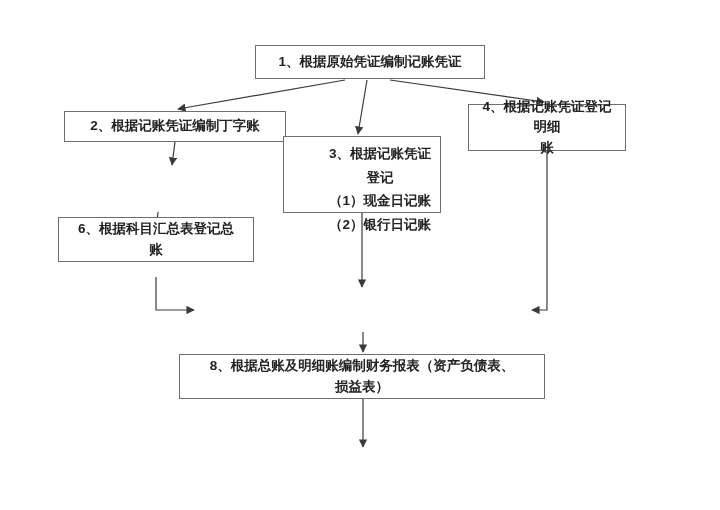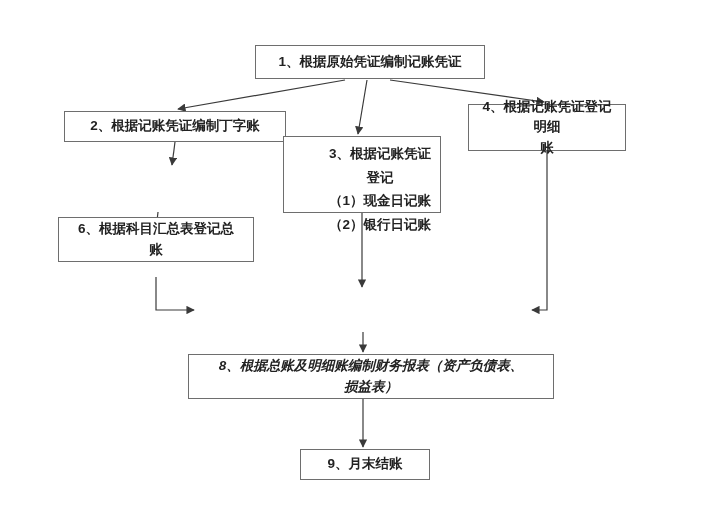--- a/index.html
+++ b/index.html
@@ -40,21 +40,21 @@
   }
   #node1 { left: 255px; top: 45px;  width: 230px; height: 34px; }
   #node2 { left: 64px;  top: 111px; width: 222px; height: 31px; }
   #node3 { left: 283px; top: 136px; width: 158px; height: 77px;
            justify-content: flex-start; align-items: flex-start;
            text-align: center; line-height: 1.75; padding-top: 5px; padding-left: 44px; }
   #node4 { left: 468px; top: 104px; width: 158px; height: 47px; }
   #node5 { left: 68px;  top: 167px; width: 204px; height: 45px; }
   #node6 { left: 58px;  top: 217px; width: 196px; height: 45px; }
   #node7 { left: 196px; top: 289px; width: 334px; height: 43px; }
-  #node8 { left: 188px; top: 354px; width: 366px; height: 45px; font-style: italic; }
+  #node8 { left: 179px; top: 354px; width: 366px; height: 45px; }
   #node9 { left: 300px; top: 449px; width: 130px; height: 31px; }
 </style>
 </head>
 <body>
 
 <div class="canvas">
 
   <svg class="connectors" width="720" height="510" viewBox="0 0 720 510" xmlns="http://www.w3.org/2000/svg">
     <defs>
       <marker id="arrow" viewBox="0 0 10 10" refX="9" refY="5" markerWidth="7" markerHeight="7" orient="auto-start-reverse">
@@ -88,15 +88,14 @@
 账</div>
 
 
   <div class="node" id="node6">6、根据科目汇总表登记总
 账</div>
 
 
   <div class="node" id="node8">8、根据总账及明细账编制财务报表（资产负债表、
 损益表）</div>
 
-  <div class="node" id="node9">9、月末结账</div>
 
 </div>
 
 </body></html>

